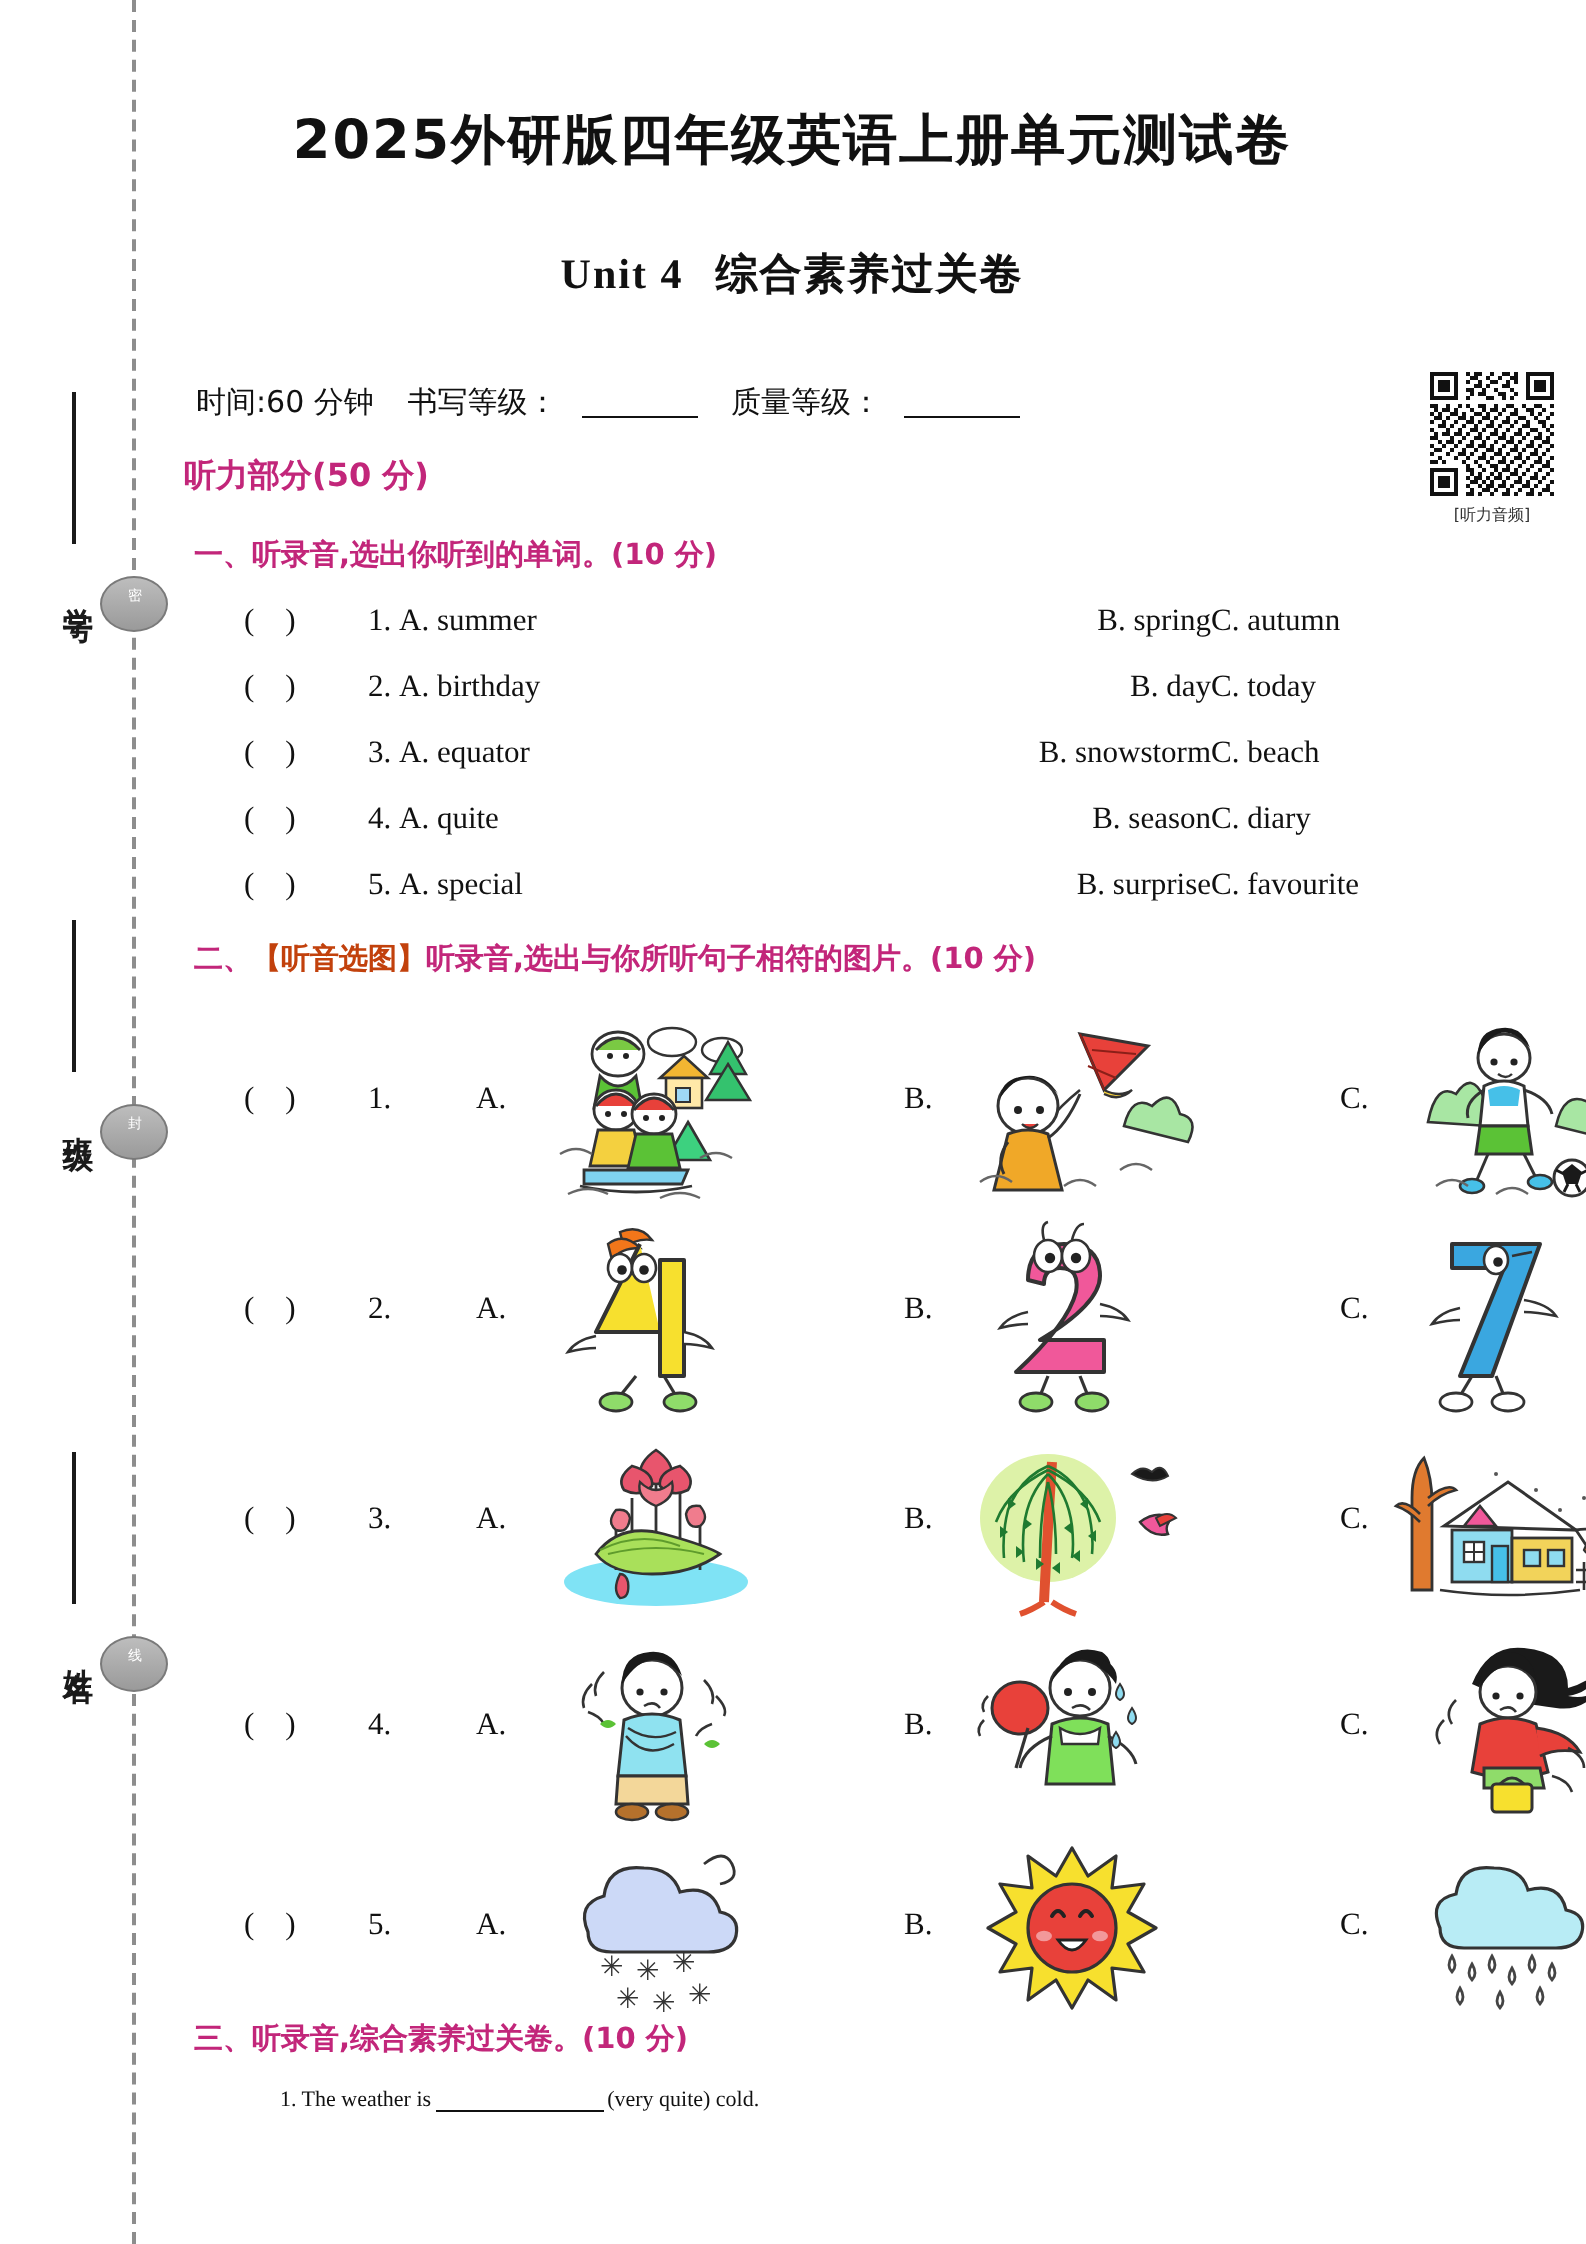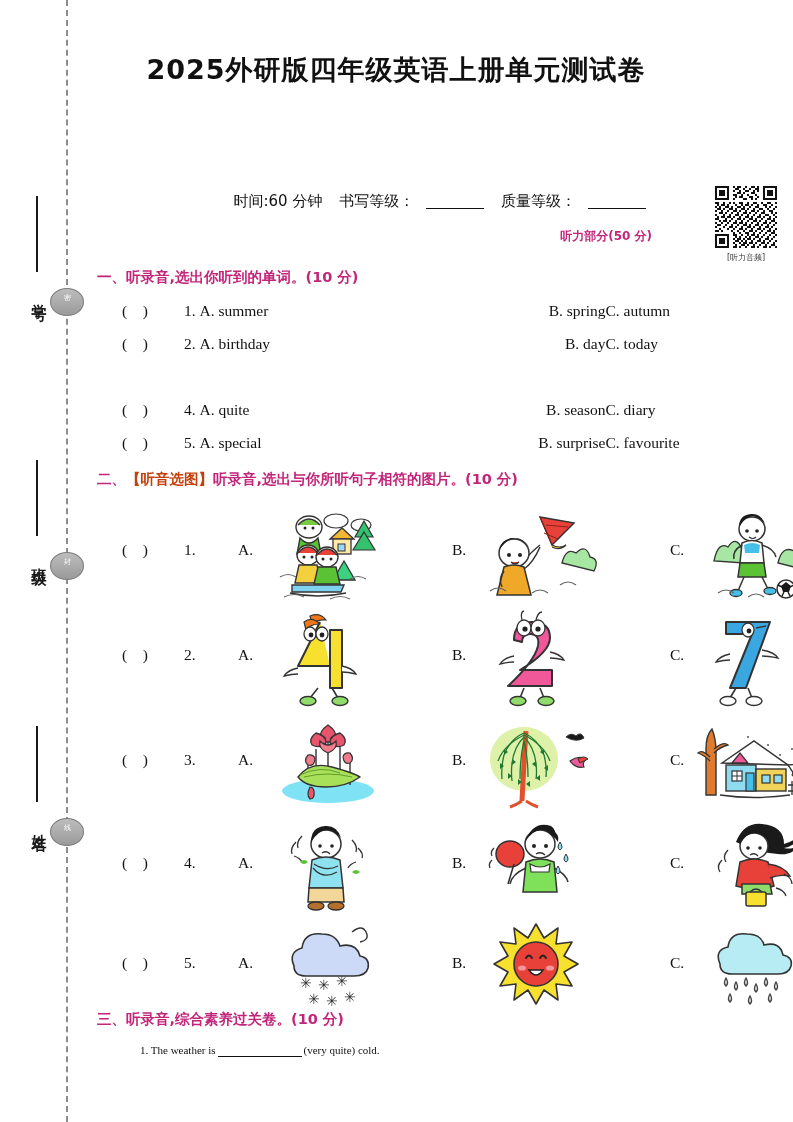--- a/index.html
+++ b/index.html
@@ -62,29 +62,29 @@
   .sub-title {
     position: absolute; left: 92px; top: 123px; width: 608px;
     text-align: center;
     font-weight: bold; font-size: 21px; letter-spacing: 1px;
     color: #111;
   }
   .sub-title .cn { font-family: "DejaVu Sans", sans-serif; margin-left: 16px; }
 
   .info-row {
     position: absolute; left: 92px; top: 192px; width: 560px;
-    text-align: right; font-size: 15px; color: #111;
+    text-align: left; font-size: 15px; color: #111;
     font-family: "DejaVu Sans", sans-serif;
   }
   .info-row span { margin: 0 6px; }
   .blank-s { display: inline-block; width: 58px; border-bottom: 1.6px solid #111; vertical-align: -3px; }
 
   .part-title {
     position: absolute; left: 92px; top: 228px; width: 560px;
-    text-align: right; font-size: 12px; font-weight: bold;
+    text-align: left; font-size: 16px; font-weight: bold;
     color: #c2267a; font-family: "DejaVu Sans", sans-serif;
   }
 
   
   .qr-wrap { position: absolute; left: 713px; top: 184px; width: 66px; text-align: center; }
   .qr-box { width: 66px; height: 66px; }
   .qr-cap { font-size: 8px; margin-top: 2px; color: #333; font-family: "DejaVu Sans", sans-serif; }
 
   
   .sec-head {
@@ -146,20 +146,23 @@
     <div class="seal-badge badge1">密</div>
     <div class="seal-badge badge2">封</div>
     <div class="seal-badge badge3">线</div>
 
     <div class="vlabel l1">学号</div>
     <div class="vlabel l2">班级</div>
     <div class="vlabel l3">姓名</div>
   </div>
 
   <div class="main-title">2025外研版四年级英语上册单元测试卷</div>
+  <div class="sub-title">
+    <span>Unit 4</span><span class="cn">综合素养过关卷</span>
+  </div>
 
   <div class="info-row">
     <span>时间:60 分钟</span>
     <span>书写等级：</span><span class="blank-s"></span>
     <span>质量等级：</span><span class="blank-s"></span>
   </div>
 
   <div class="part-title">听力部分(50 分)</div>
 
   <div class="qr-wrap">
@@ -429,20 +432,24 @@
   </div>
 
   <div class="word-row" style="top:302px;">
     <span class="paren">(&nbsp;&nbsp;&nbsp;&nbsp;)</span><span class="num">1.</span>
     <span class="opt opt-a">A. summer</span><span class="opt opt-b">B. spring</span><span class="opt">C. autumn</span>
   </div>
   <div class="word-row" style="top:335px;">
     <span class="paren">(&nbsp;&nbsp;&nbsp;&nbsp;)</span><span class="num">2.</span>
     <span class="opt opt-a">A. birthday</span><span class="opt opt-b">B. day</span><span class="opt">C. today</span>
   </div>
+  <div class="word-row" style="top:368px;">
+    <span class="paren">(&nbsp;&nbsp;&nbsp;&nbsp;)</span><span class="num">3.</span>
+    <span class="opt opt-a">A. equator</span><span class="opt opt-b">B. snowstorm</span><span class="opt">C. beach</span>
+  </div>
   <div class="word-row" style="top:401px;">
     <span class="paren">(&nbsp;&nbsp;&nbsp;&nbsp;)</span><span class="num">4.</span>
     <span class="opt opt-a">A. quite</span><span class="opt opt-b">B. season</span><span class="opt">C. diary</span>
   </div>
   <div class="word-row" style="top:434px;">
     <span class="paren">(&nbsp;&nbsp;&nbsp;&nbsp;)</span><span class="num">5.</span>
     <span class="opt opt-a">A. special</span><span class="opt opt-b">B. surprise</span><span class="opt">C. favourite</span>
   </div>
 
   <div class="sec-head" style="top:470px;">

